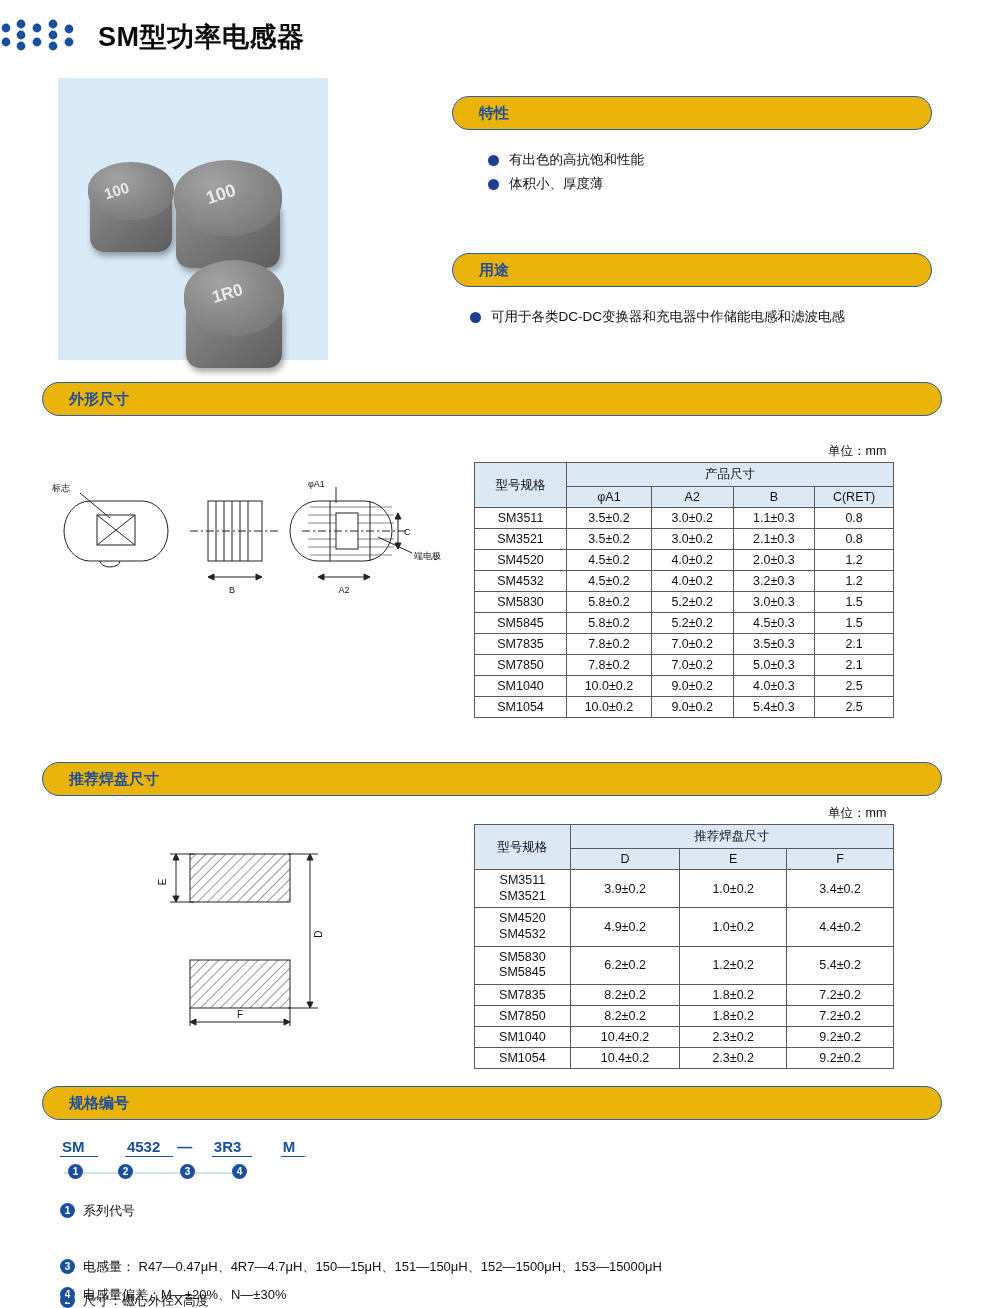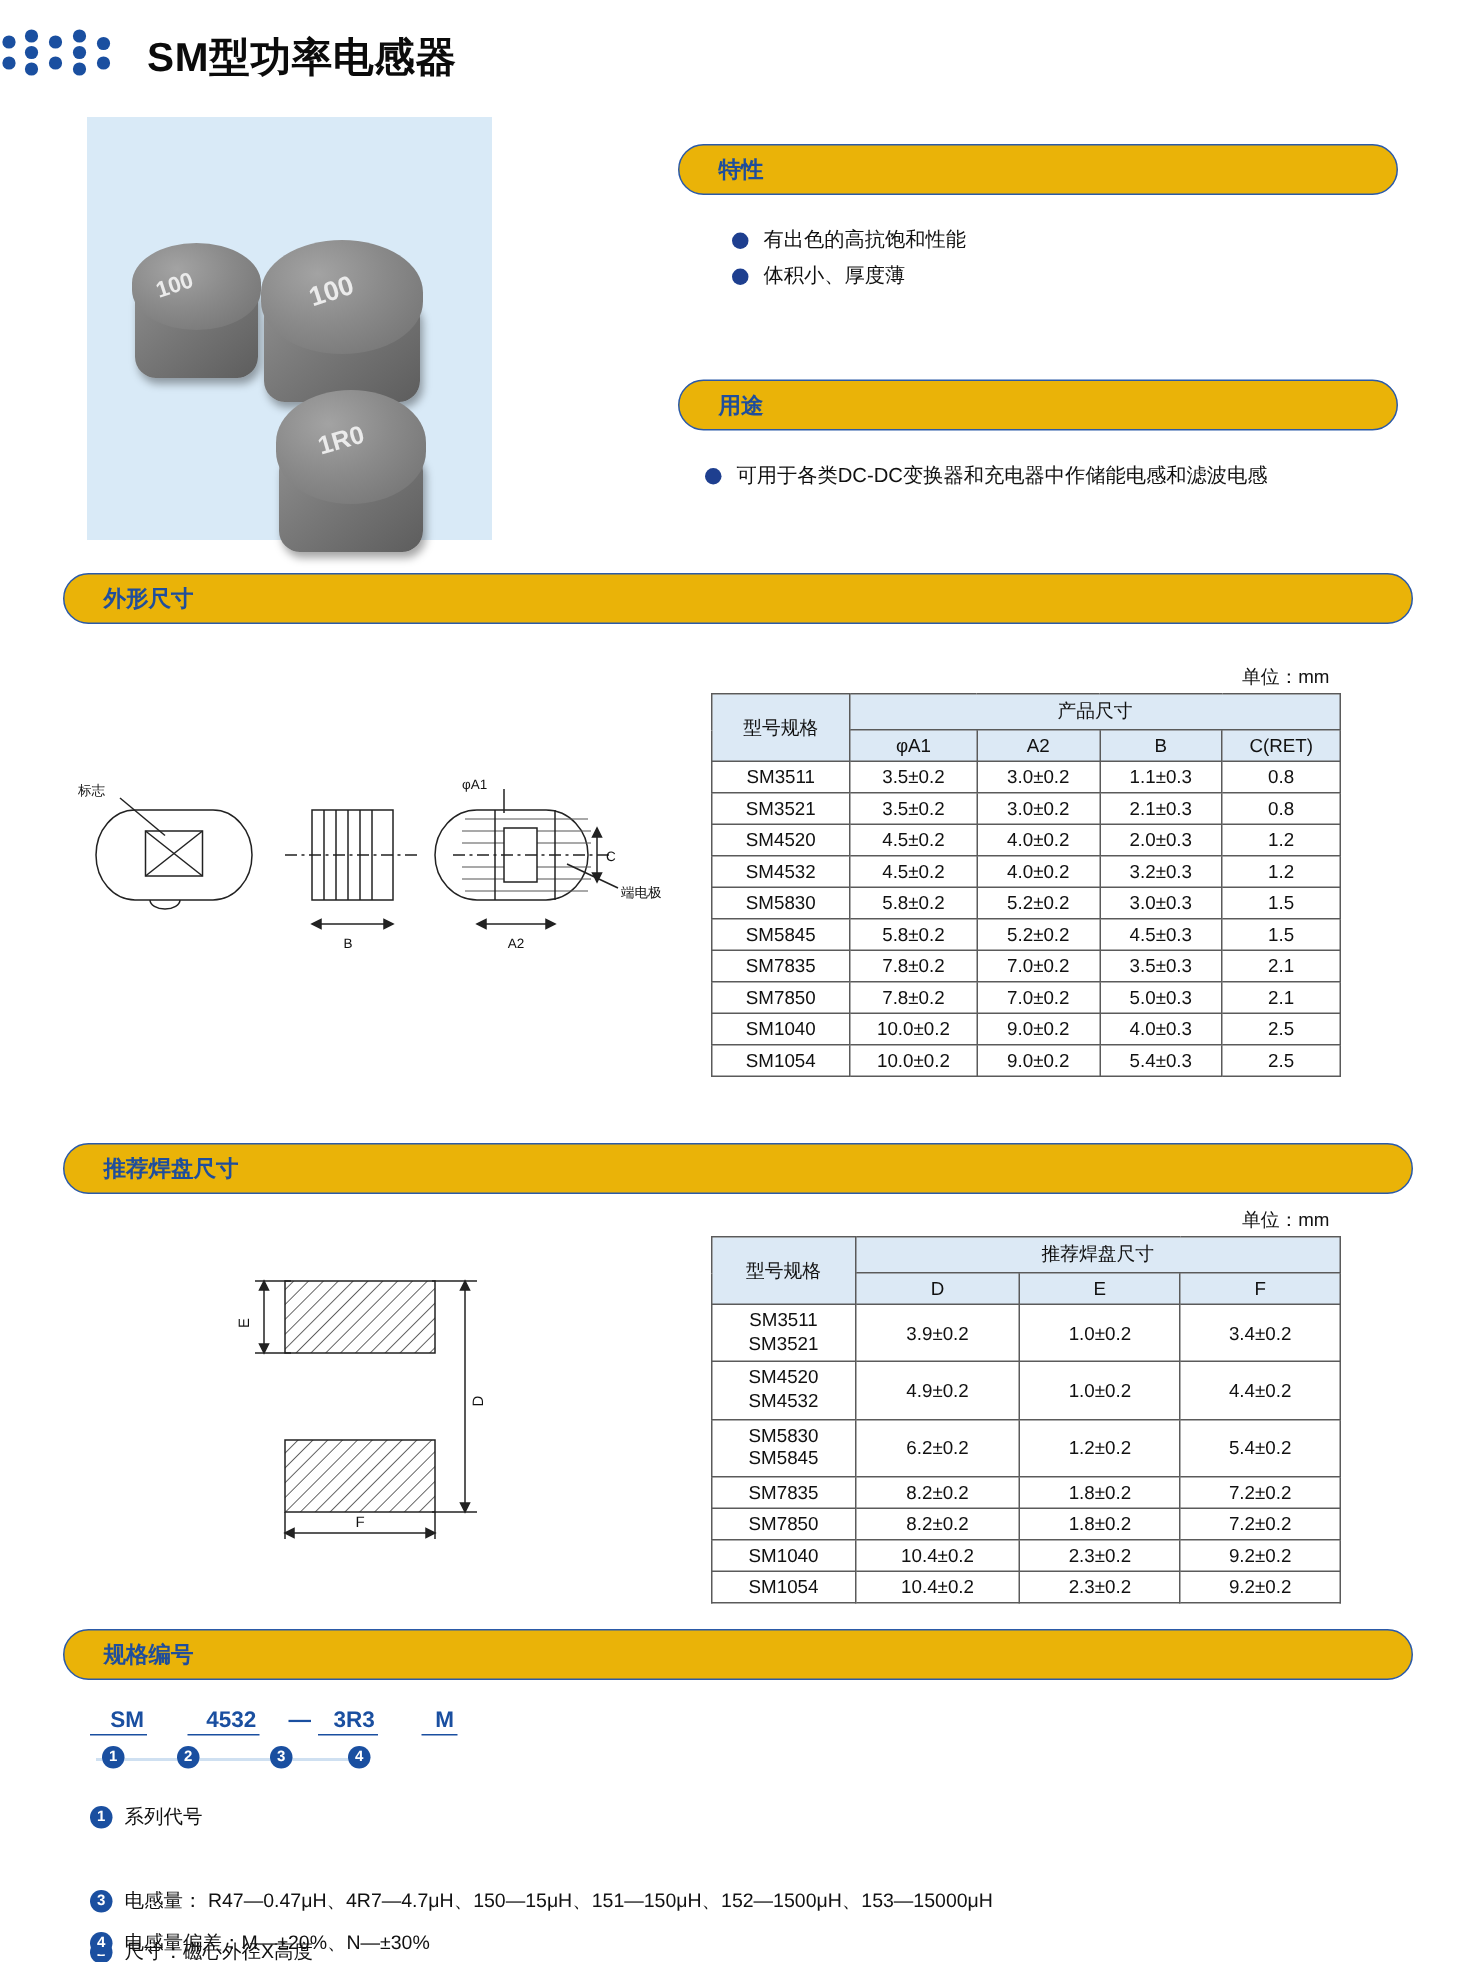--- a/index.html
+++ b/index.html
@@ -77,21 +77,21 @@
   }
   .dim-table th{background:#dce9f5;font-weight:normal;}
   .unit-label{font-size:12.5px;color:#111;}
 
   
   .dwg text{font-family:"Liberation Sans",sans-serif;}
 
   
   .pn-row{position:absolute;left:60px;top:1138px;}
   .pn-seg{
-    display:inline-block;text-align:right;font-size:15px;color:#1a4fa0;
+    display:inline-block;text-align:left;font-size:15px;color:#1a4fa0;
     font-weight:bold;
   }
   .pn-underline{border-bottom:1.5px solid #1a4fa0;padding:0 2px 1px 2px;}
   .num-badge{
     display:inline-block;width:15px;height:15px;border-radius:50%;
     background:#1a4fa0;color:#fff;font-size:10px;line-height:15px;
     text-align:center;font-weight:bold;
   }
   .pn-line{
     position:absolute;left:64px;top:1172px;width:176px;height:2px;background:#cfe0f1;
@@ -158,21 +158,21 @@
     <div class="bullet-row">
       <span class="bdot"></span>
       <span>可用于各类DC-DC变换器和充电器中作储能电感和滤波电感</span>
     </div>
   </div>
 
   <div class="pill" style="left:42px;top:382px;width:900px;">外形尺寸</div>
 
   <div class="unit-label" style="position:absolute;left:828px;top:443px;">单位：mm</div>
 
-  <div style="position:absolute;left:40px;top:512px;width:420px;height:170px;" class="dwg">
+  <div style="position:absolute;left:40px;top:473px;width:420px;height:170px;" class="dwg">
     <svg width="420" height="170" viewBox="0 0 420 170">
       <g stroke="#222" fill="none" stroke-width="1">
 
         <path d="M50,28 h52 a26,30 0 0 1 0,60 h-52 a26,30 0 0 1 0,-60 z"></path>
         <rect x="57" y="42" width="38" height="30" fill="#fff"></rect>
         <line x1="57" y1="42" x2="95" y2="72"></line>
           <line x1="95" y1="42" x2="57" y2="72"></line>
         <path d="M60,88 a10,6 0 0 0 20,0"></path>
 
         <rect x="168" y="28" width="54" height="60"></rect>

